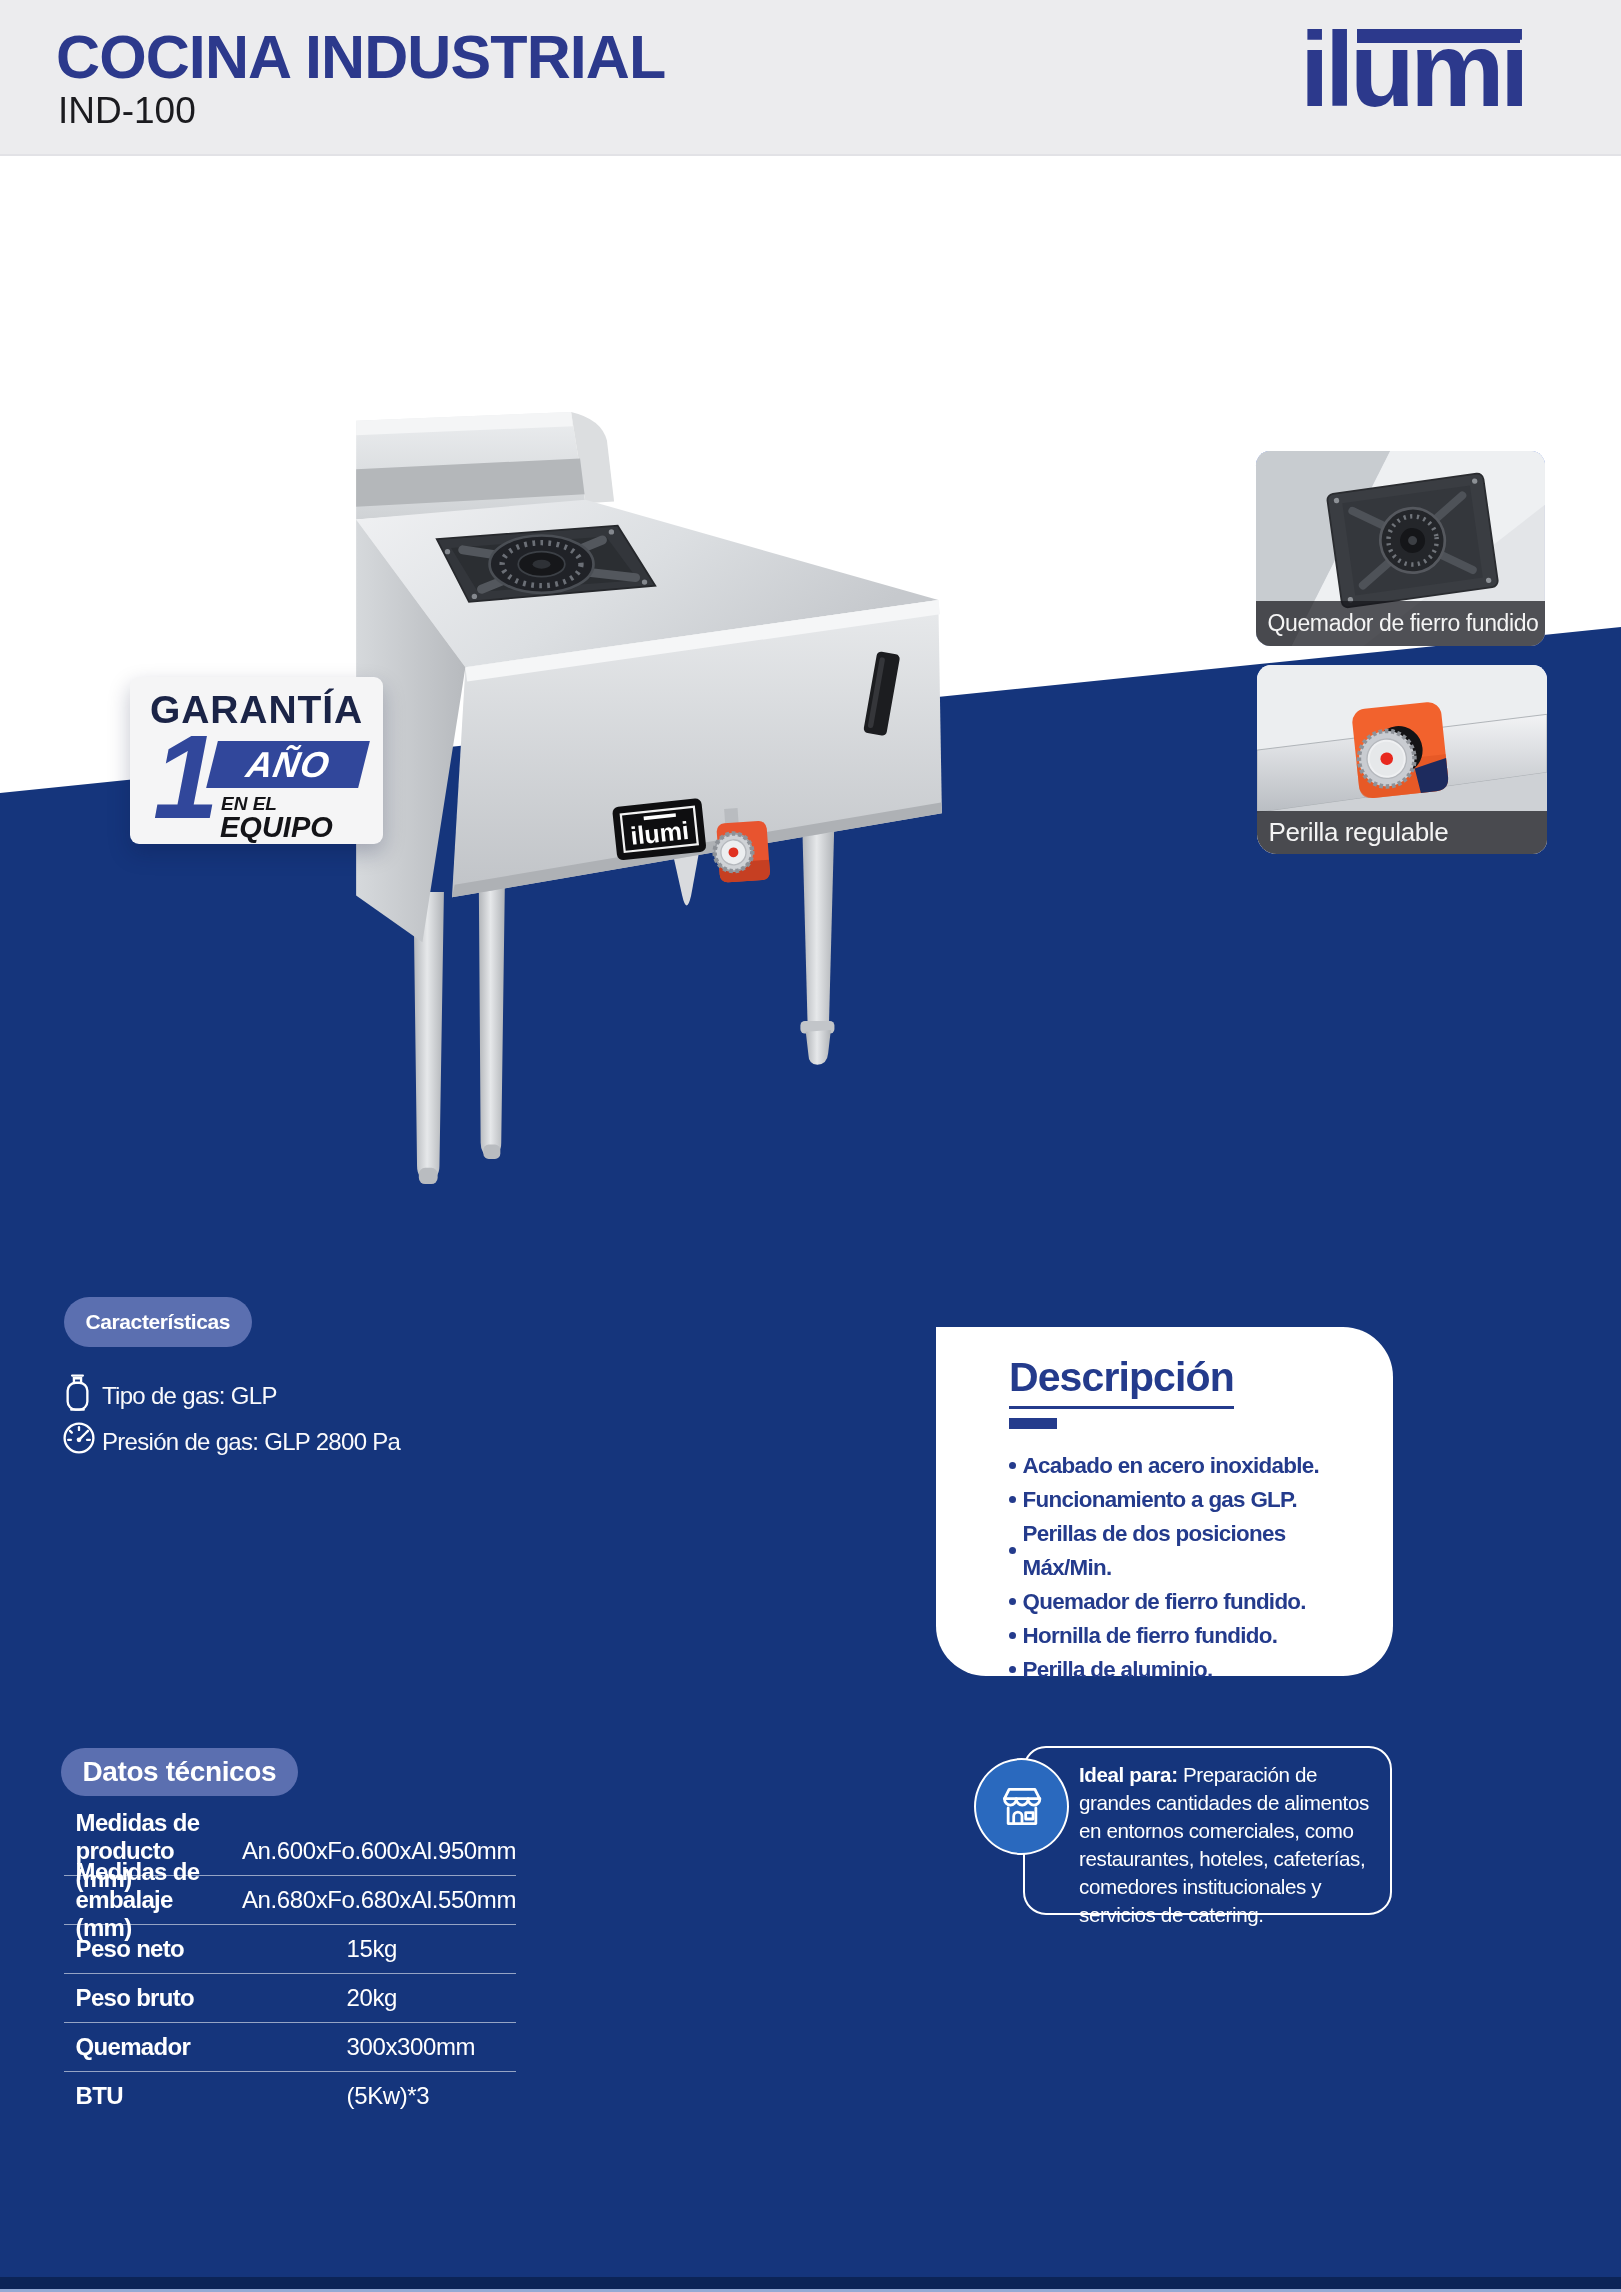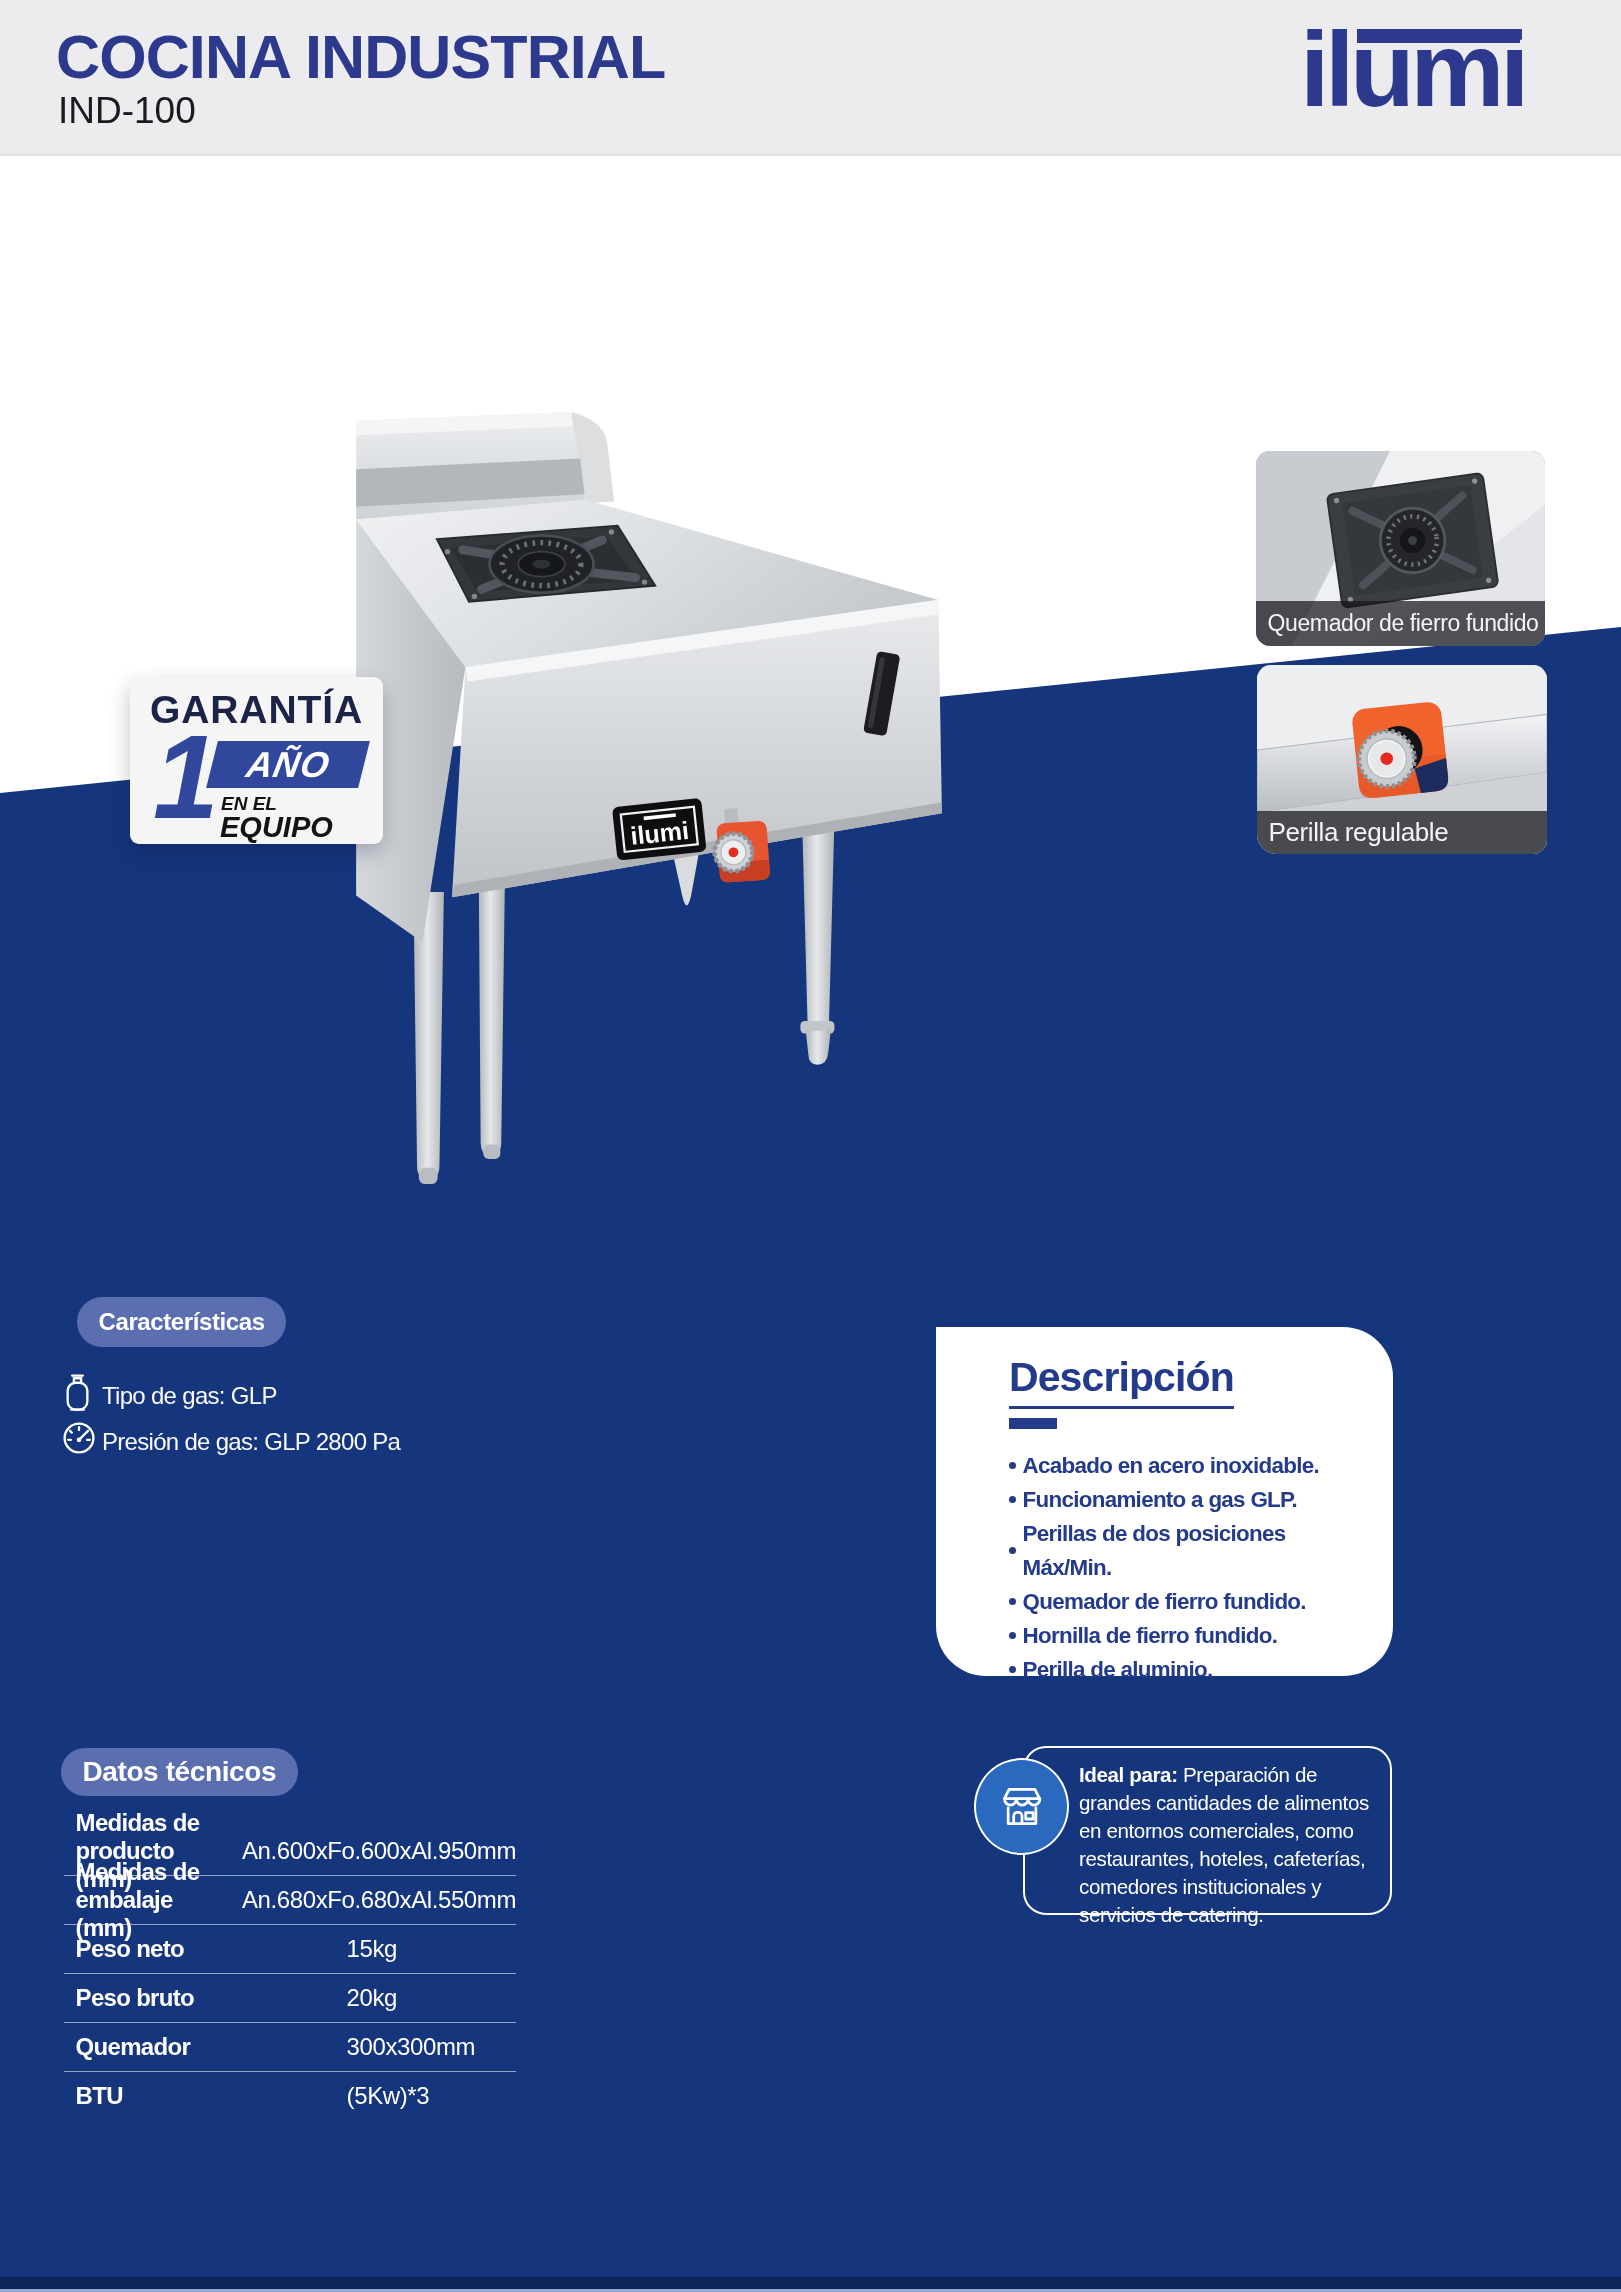--- a/index.html
+++ b/index.html
@@ -38,21 +38,21 @@
   .pcard1{left:1256px;top:451px;width:289px;height:195px;}
   .pcard2{left:1257px;top:665px;width:290px;height:189px;border-bottom-left-radius:19.7px;}
   .pcap{position:absolute;left:0;bottom:0;width:100%;background:rgba(22,22,28,0.72);color:#F4F4F4;
         display:flex;align-items:center;padding-left:11.6px;box-sizing:border-box;letter-spacing:-0.4px;}
   .pcap1{height:45px;font-size:23px;}
   .pcap2{height:43px;font-size:26px;}
 
   
   .pill{display:inline-flex;align-items:center;justify-content:center;background:#5B6FB0;color:#ffffff;
         font-weight:700;border-radius:25px;padding:0 21.5px;letter-spacing:-0.4px;}
-  .pill-carac{left:77px;top:1297px;height:50px;font-size:24px;}
+  .pill-carac{left:64px;top:1297px;height:50px;font-size:21px;}
   .feat-icon1{left:64px;top:1372px;}
   .feat-icon2{left:61px;top:1420px;}
   .feat-text{color:#FAFAFC;font-size:24px;letter-spacing:-0.7px;}
   .feat-t1{left:102px;top:1382px;}
   .feat-t2{left:102px;top:1428px;}
 
   
   .desc-card{left:936px;top:1327px;width:457px;height:349px;background:#ffffff;
              border-radius:0 50px 50px 50px;box-sizing:border-box;padding:27px 27px 0 73px;}
   .desc-head{display:inline-block;font-size:41px;font-weight:800;color:#243B8C;border-bottom:3.6px solid #243B8C;

